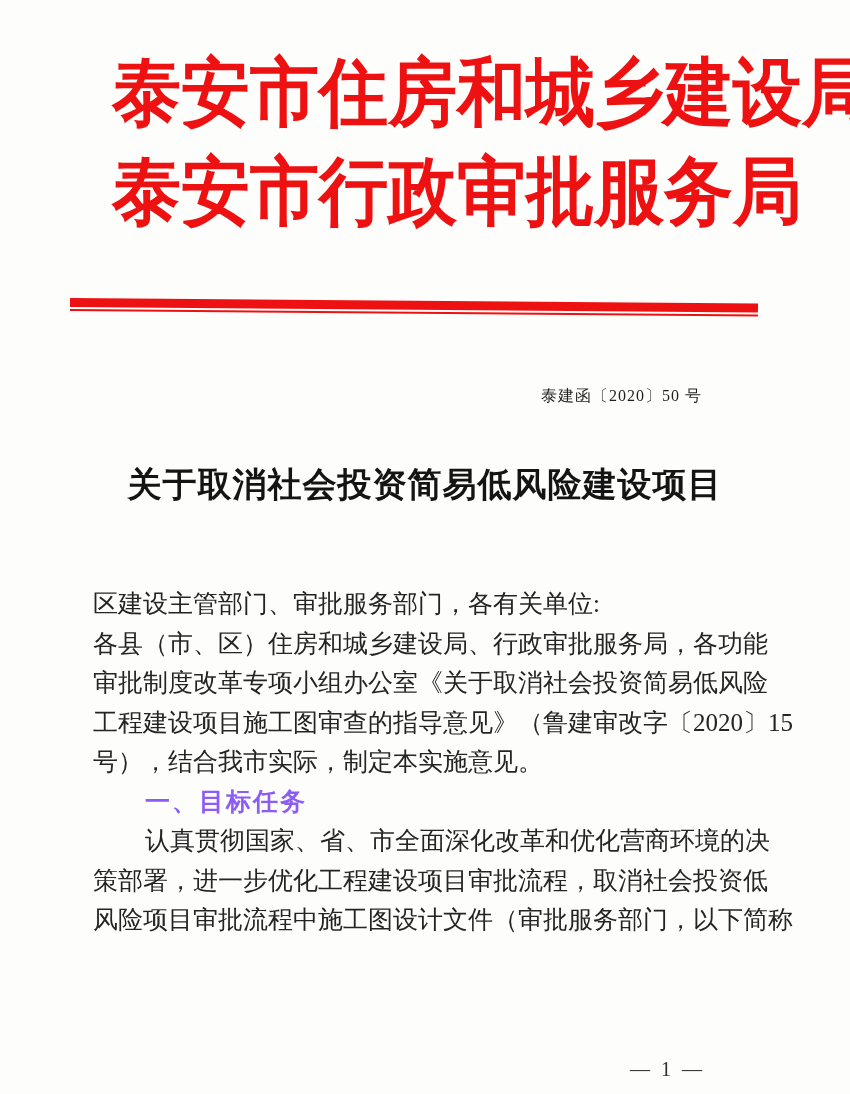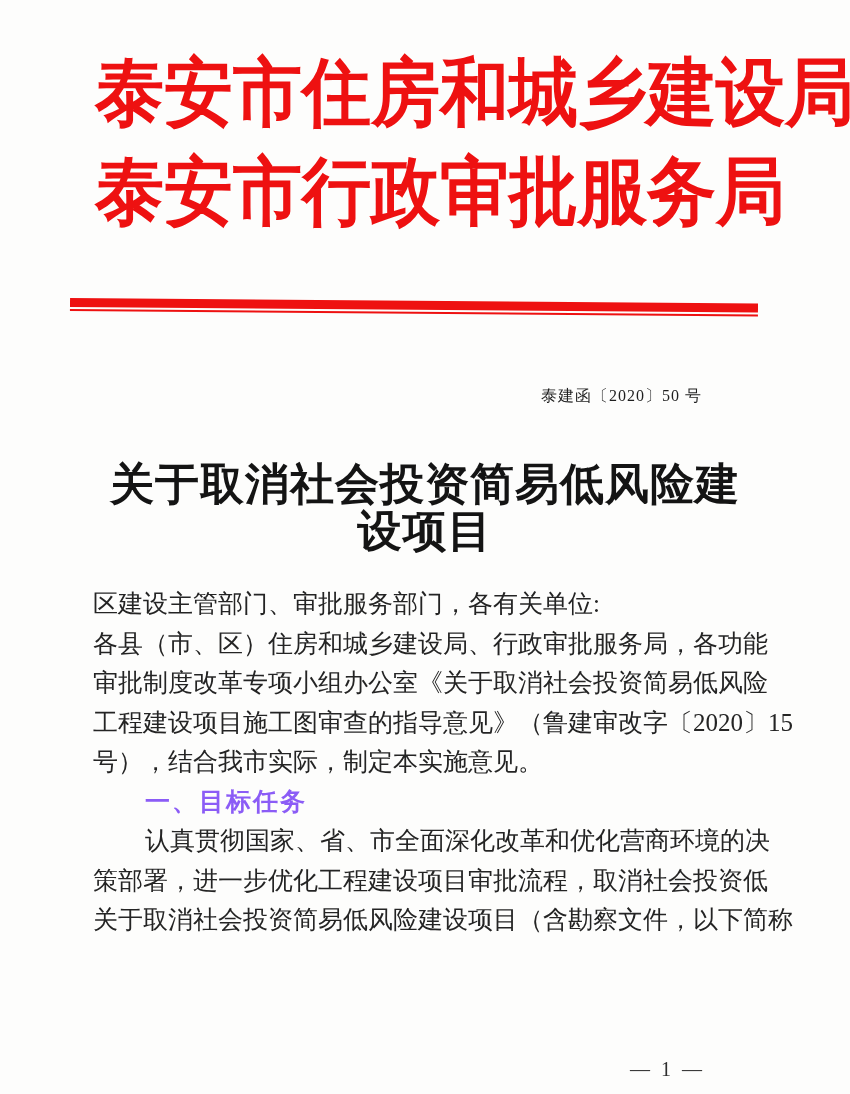--- a/index.html
+++ b/index.html
@@ -11,21 +11,21 @@
     background: #fdfdfc;
     overflow: hidden;
     font-family: "Liberation Serif", "DejaVu Serif", serif;
     color: var(--body-text, #262626);
   }
 
   
   .letterhead {
     position: absolute;
     top: 56px;
-    left: 95px;
+    left: 112px;
     width: 642px;
   }
   .org-line {
     font-weight: bold;
     color: var(--accent-red, #ee1111);
     font-size: 69px;
     line-height: 1.0;
     text-align: justify;
     text-align-last: justify;
     white-space: nowrap;
@@ -57,21 +57,21 @@
     letter-spacing: 1px;
   }
 
   
   .doc-title {
     position: absolute;
     top: 461px;
     left: 93px;
     width: 664px;
     text-align: center;
-    font-size: 44px;
+    font-size: 34px;
     font-weight: bold;
     color: #141414;
     line-height: 47px;
     letter-spacing: 1px;
   }
 
   
   .doc-body {
     position: absolute;
     top: 584px;
@@ -130,18 +130,18 @@
 
   <main class="doc-body">
     <div class="bline end">区建设主管部门、审批服务部门，各有关单位:</div>
     <div class="bline">各县（市、区）住房和城乡建设局、行政审批服务局，各功能</div>
     <div class="bline">审批制度改革专项小组办公室《关于取消社会投资简易低风险</div>
     <div class="bline">工程建设项目施工图审查的指导意见》（鲁建审改字〔2020〕15</div>
     <div class="bline end">号），结合我市实际，制定本实施意见。</div>
     <div class="bline indent heading">一、目标任务</div>
     <div class="bline indent">认真贯彻国家、省、市全面深化改革和优化营商环境的决</div>
     <div class="bline">策部署，进一步优化工程建设项目审批流程，取消社会投资低</div>
-    <div class="bline">关于取消社会投资简易低风险建设项目（含勘察文件，以下简称</div>
+    <div class="bline">风险项目审批流程中施工图设计文件（审批服务部门，以下简称</div>
   </main>
 
   <footer class="page-number">— 1 —</footer>
 
 </div>
 
 </body></html>

